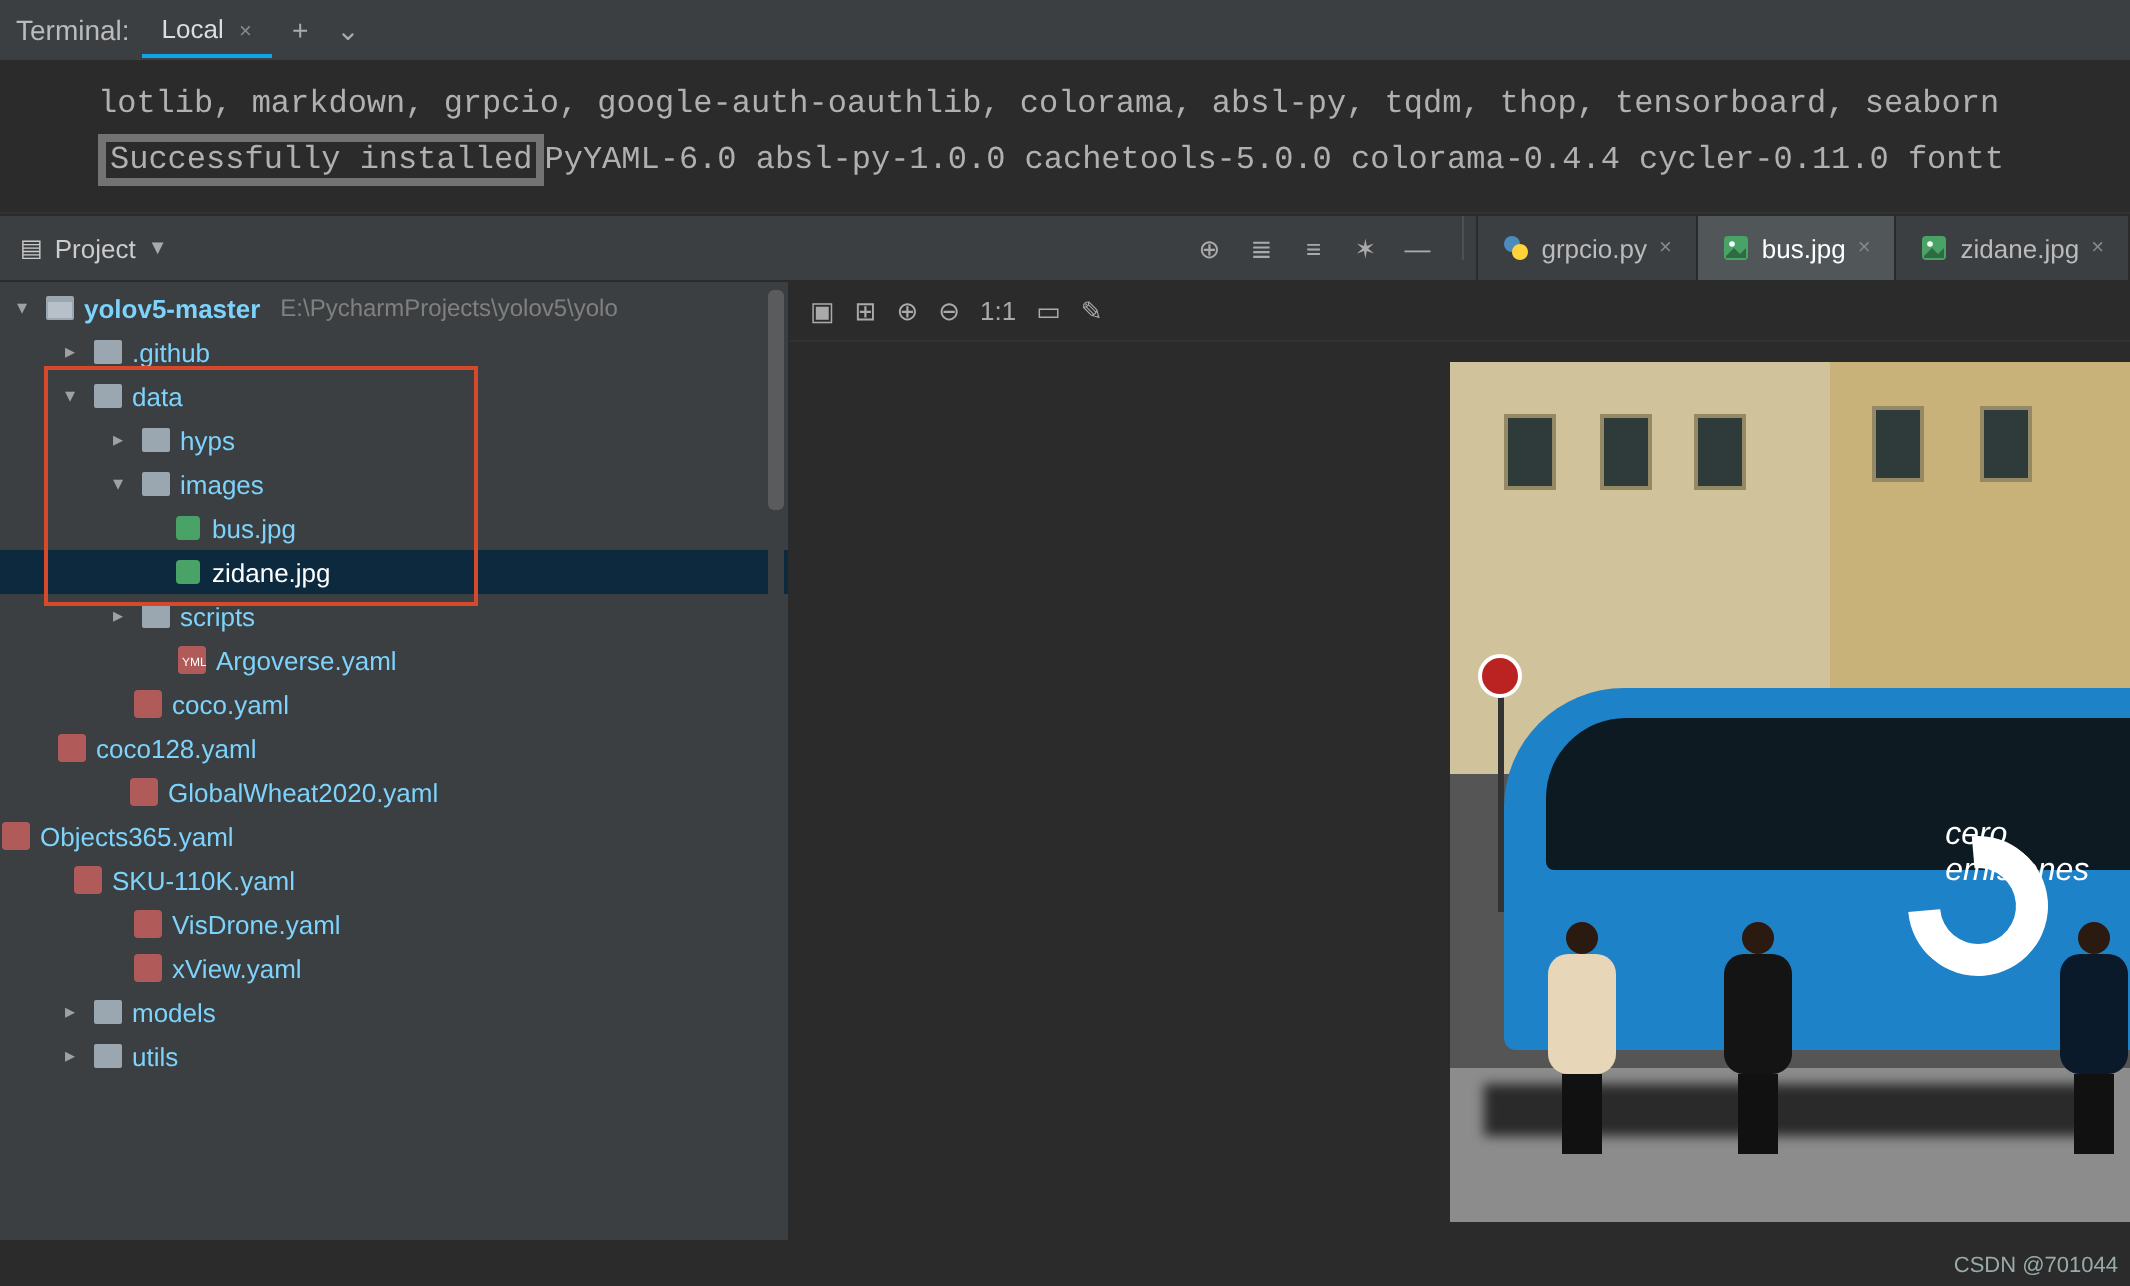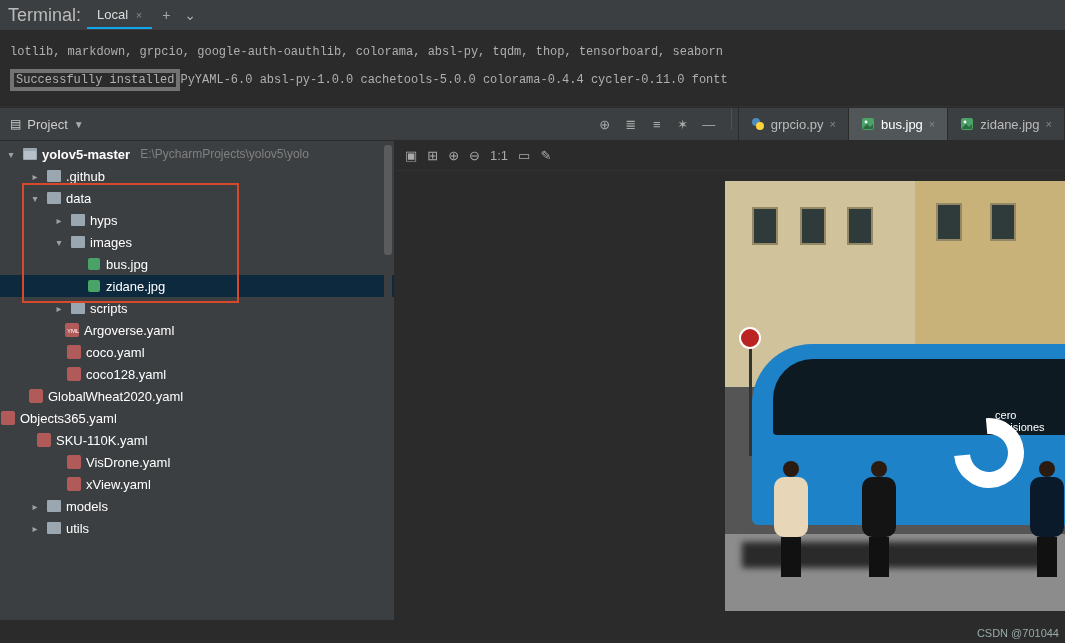--- a/index.html
+++ b/index.html
@@ -8,32 +8,33 @@
     background: #2b2b2b;
     color: #a9b7c6;
     width: 1065px;
     height: 643px;
     overflow: hidden;
     font-size: 13px;
   }
   
   .terminal-panel { background:#2b2b2b; border-bottom:1px solid #323232;}
   .term-header { display:flex; align-items:center; height:30px; padding:0 8px; gap:6px; background:#3c3f41;}
-  .term-title-label { color:#bbb; font-size:18px; }
+  .term-title-label { color:#bbb; font-size:14px; }
   .term-tab { border-bottom:2px solid #0ea5e9; padding:5px 10px; color:#ddd; font-size:13px;}
   .term-tab-x { color:#888; margin-left:4px; font-size:11px; cursor:pointer;}
   .term-add, .term-dd { color:#aaa; font-size:14px; padding:0 4px; cursor:pointer;}
   .term-body {
     font-family: "Consolas","Courier New",monospace;
-    font-size: 12px;
+    font-size: 16px;
     line-height: 28px;
     color:#b0b0b0;
     padding:8px 10px 12px 10px;
     white-space: nowrap;
     overflow:hidden;
+    margin-left:39px;
   }
   .hl-box { border:4px solid #737373; padding:0 2px;}
   
   .mid-strip { display:flex; height:34px; background:#3c3f41; border-top:1px solid #2b2b2b; border-bottom:1px solid #2b2b2b;}
   .proj-btn { display:flex; align-items:center; gap:6px; padding:0 10px; color:#ccc; cursor:pointer;}
   .proj-btn .fold-icon{font-size:12px;color:#ccc}
   .toolbar-spacer{flex:1}
   .tb-ic{width:20px;height:20px;display:flex;align-items:center;justify-content:center;color:#aaa;cursor:pointer}
   .tb-group{display:flex;align-items:center;gap:6px;padding:0 6px}
   .vr{width:1px;height:22px;background:#505050;margin:0 6px}
@@ -42,21 +43,21 @@
   .etab.active{background:#515658;color:#fff}
   .etab .tabx{color:#888;font-size:11px}
   .py-ic svg,.img-ic svg{display:block}
   
   .main{display:flex;height:calc(643px - 30px - 100px - 34px);}
   .project-tree{width:395px;background:#3c3f41;border-right:1px solid #2b2b2b;position:relative;color:#c5c5c5;font-size:13px;}
   .tree-scroll{position:absolute;inset:0;overflow:hidden;padding-top:2px}
   .node{display:flex;align-items:center;height:22px;white-space:nowrap;gap:4px;padding-right:4px}
   .arrow{width:14px;text-align:center;color:#a0a0a0;font-size:10px;cursor:pointer}
   .dir-ic,.file-ic,.yml-ic,.img-sm-ic{width:16px;height:16px;display:flex;align-items:center;justify-content:center}
-  .node-label{color:#ffffff}
+  .node-label{color:#7dd3fc}
   .node.selected{background:#0d293e;}
   .node.selected .node-label{color:#fff}
   .path-dim{color:#808080;margin-left:6px;font-size:12px}
   .hl-rect{position:absolute;left:22px;top:42px;width:217px;height:120px;border:2px solid #d64a2b;pointer-events:none}
   .fake-vscroll{position:absolute;right:2px;top:4px;width:8px;height:260px;background:#3c3f41}
   .fake-vscroll .thumb{width:8px;height:110px;background:#595b5d;border-radius:3px}
   
   .editor-area{flex:1;background:#2b2b2b;display:flex;flex-direction:column}
   .img-toolbar{height:30px;display:flex;align-items:center;gap:10px;padding:0 10px;color:#aaa;border-bottom:1px solid #323232}
   .img-toolbar span{cursor:pointer;font-size:13px}
@@ -64,21 +65,21 @@
   .bus-img{width:340px;height:430px;background:#555;position:relative;overflow:hidden}
   
   .bus-img .building{position:absolute;top:0;left:0;right:0;height:48%;background:#d0c29a}
   .bus-img .building::after{content:"";position:absolute;left:56%;top:0;right:0;bottom:0;background:#c9b17a}
   .bus-img .win{position:absolute;width:26px;height:38px;background:#2e3b3a;border:2px solid #938964}
   .bus-img .bus{position:absolute;left:8%;right:-8%;top:38%;height:42%;background:#1e82c9;border-radius:60px 6px 6px 6px}
   .bus-img .bus::before{content:"";position:absolute;left:6%;right:4%;top:8%;height:42%;background:#0d1a22;border-radius:40px 4px 4px 4px}
   .bus-img .swirl{position:absolute;right:12%;top:55%;width:70px;height:70px;border:16px solid #fff;border-left-color:transparent;border-radius:50%;transform:rotate(40deg)}
   .bus-img .ground{position:absolute;bottom:0;left:0;right:0;height:18%;background:#8c8c8c}
   .bus-img .shadow{position:absolute;bottom:10%;left:5%;right:5%;height:6%;background:#2a2a2a;filter:blur(3px)}
-  .bus-img .txt1{position:absolute;right:6%;top:53%;color:#fff;font-size:11px;}
+  .bus-img .txt1{position:absolute;right:6%;top:53%;color:#fff;font-size:16px;font-style:italic}
   .bus-img .sign{position:absolute;left:4%;top:34%;width:22px;height:22px;background:#b22;border-radius:50%;border:2px solid #fff}
   .bus-img .pole{position:absolute;left:7%;top:38%;width:3px;height:26%;background:#333}
   .bus-img .person{position:absolute;bottom:8%;width:50px}
   .bus-img .person .head{width:16px;height:16px;background:#2a1a10;border-radius:50%;margin:0 auto}
   .bus-img .person .body{width:34px;height:60px;border-radius:10px;margin:0 auto}
   .bus-img .person .legs{width:20px;height:40px;background:#111;margin:0 auto}
   .watermark{position:absolute;right:6px;bottom:4px;color:#9aa;font-size:11px}
   
   svg{display:block}
 </style>
@@ -231,46 +232,46 @@
       <div class="node" style="padding-left:52px">
         <span class="arrow">▸</span>
         <span class="dir-ic">
             <svg width="14" height="12">
               <rect width="14" height="12" fill="#9aa7b0" rx="1"></rect>
             </svg>
           </span>
         <span class="node-label">scripts</span>
       </div>
 
+      <div class="node" style="padding-left:88px">
+          <span class="yml-ic">
+            <svg width="14" height="14">
+              <rect width="14" height="14" fill="#b05a5a" rx="2"></rect>
+              <text x="2" y="10" font-size="6" fill="#fff">YML</text>
+            </svg>
+          </span>
+          <span class="node-label">Argoverse.yaml</span>
+        </div>
+      <div class="node" style="padding-left:66px">
+          <span class="yml-ic">
+            <svg width="14" height="14">
+              <rect width="14" height="14" fill="#b05a5a" rx="2"></rect>
+            </svg>
+          </span>
+          <span class="node-label">coco.yaml</span>
+        </div>
+      <div class="node" style="padding-left:28px">
+          <span class="yml-ic">
+            <svg width="14" height="14">
+              <rect width="14" height="14" fill="#b05a5a" rx="2"></rect>
+            </svg>
+          </span>
+          <span class="node-label">coco128.yaml</span>
+        </div>
       <div class="node" style="padding-left:64px">
-          <span class="yml-ic">
-            <svg width="14" height="14">
-              <rect width="14" height="14" fill="#b05a5a" rx="2"></rect>
-              <text x="2" y="10" font-size="6" fill="#fff">YML</text>
-            </svg>
-          </span>
-          <span class="node-label">Argoverse.yaml</span>
-        </div>
-      <div class="node" style="padding-left:66px">
-          <span class="yml-ic">
-            <svg width="14" height="14">
-              <rect width="14" height="14" fill="#b05a5a" rx="2"></rect>
-            </svg>
-          </span>
-          <span class="node-label">coco.yaml</span>
-        </div>
-      <div class="node" style="padding-left:66px">
-          <span class="yml-ic">
-            <svg width="14" height="14">
-              <rect width="14" height="14" fill="#b05a5a" rx="2"></rect>
-            </svg>
-          </span>
-          <span class="node-label">coco128.yaml</span>
-        </div>
-      <div class="node" style="padding-left:28px">
           <span class="yml-ic">
             <svg width="14" height="14">
               <rect width="14" height="14" fill="#b05a5a" rx="2"></rect>
             </svg>
           </span>
           <span class="node-label">GlobalWheat2020.yaml</span>
         </div>
       <div class="node" style="">
           <span class="yml-ic">
             <svg width="14" height="14">

